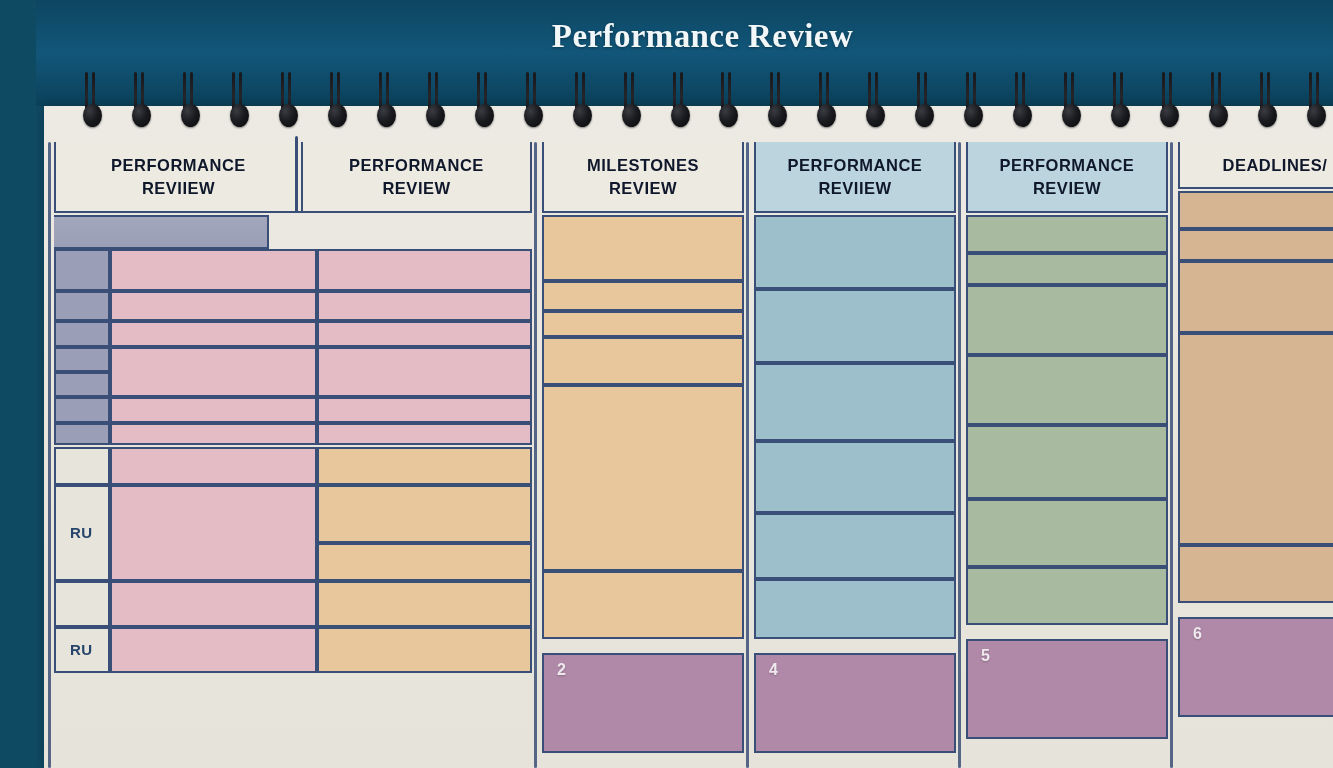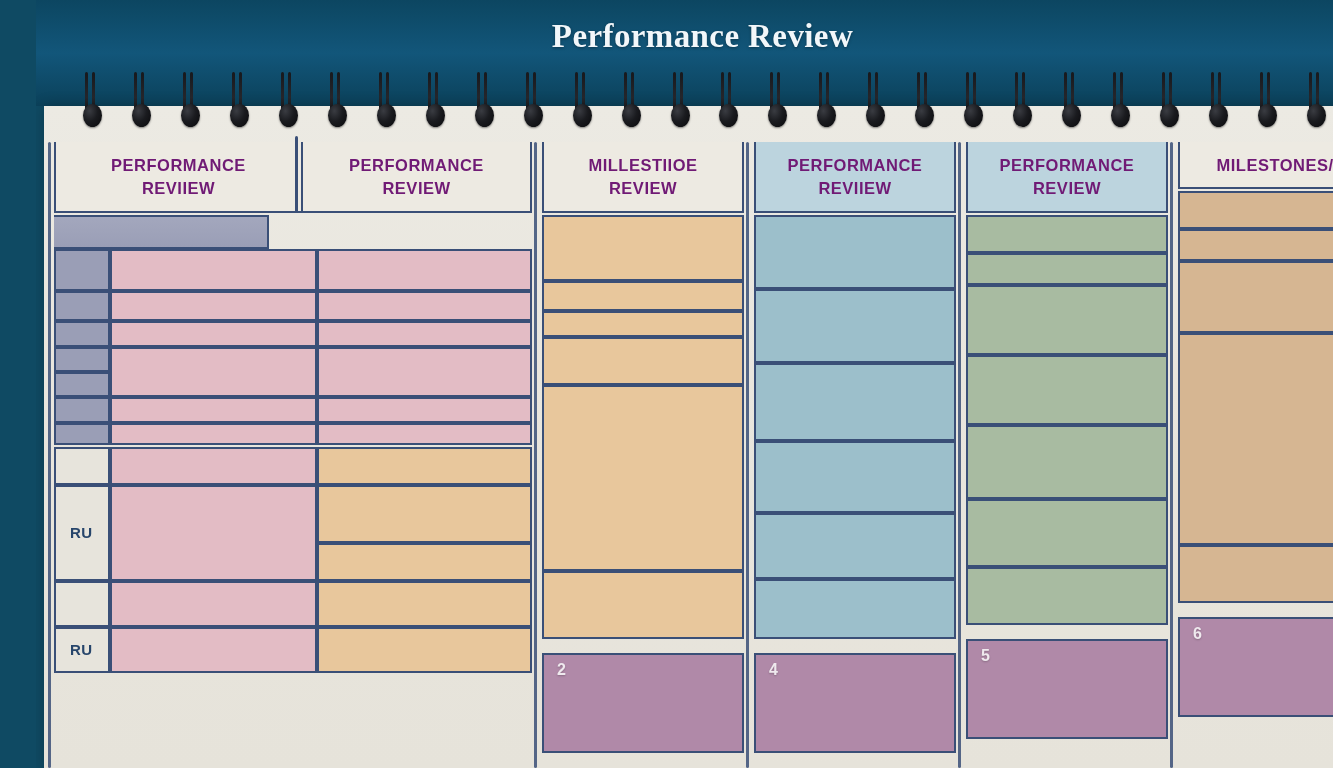--- a/index.html
+++ b/index.html
@@ -55,21 +55,21 @@
   
   .columns{position:absolute;left:10px;top:36px;width:1288px;height:626px;display:flex;}
   .col{position:relative;flex:0 0 auto;height:100%;}
   .col-sep{flex:0 0 auto;width:10px;height:100%;}
 
   
   .chead{
     position:relative;box-sizing:border-box;
     border:2px solid #3a4f77;border-top:none;
     padding:12px 6px 10px;text-align:center;
-    color:#701a75;font-weight:700;font-size:16.5px;line-height:1.42;
+    color:#0f172a;font-weight:700;font-size:16.5px;line-height:1.42;
     letter-spacing:.5px;
     font-family:"Liberation Sans","DejaVu Sans",sans-serif;
   }
   .chead.cream{background:#edeae2;}
   .chead.blue{background:#bcd4de;}
   .chead .l2{display:block;}
   .chead-rail{
     position:absolute;left:-8px;top:-6px;width:3px;bottom:-2px;
     background:#3a4f77;border-radius:2px;
   }
@@ -349,21 +349,21 @@
             <div class="bar tan"></div>
           </div>
         </div>
       </div>
 
       <div class="col-sep"></div>
 
       <div class="col" style="width:202px">
         <div class="vrail" style="left:-8px"></div>
         <div class="chead cream">
-          <span>MILLESTIIOE</span>
+          <span>MILESTONES</span>
           <span class="l2">REVIEW</span>
         </div>
         <div class="stack" style="margin-top:2px">
           <div class="blk tan" style="height:66px"></div>
           <div class="blk tan" style="height:30px"></div>
           <div class="blk tan" style="height:26px"></div>
           <div class="blk tan" style="height:48px"></div>
           <div class="blk tan" style="height:186px"></div>
           <div class="blk tan" style="height:68px"></div>
           <div class="gap" style="height:14px"></div>
@@ -416,21 +416,21 @@
             <span class="lbl">5</span>
           </div>
         </div>
       </div>
 
       <div class="col-sep"></div>
 
       <div class="col" style="width:194px">
         <div class="vrail" style="left:-8px"></div>
         <div class="chead cream">
-          <span>MILESTONES/</span>
+          <span>DEADLINES/</span>
         </div>
         <div class="stack" style="margin-top:2px">
           <div class="blk tan2" style="height:38px"></div>
           <div class="blk tan2" style="height:32px"></div>
           <div class="blk tan2" style="height:72px"></div>
           <div class="blk tan2" style="height:212px"></div>
           <div class="blk tan2" style="height:58px"></div>
           <div class="gap" style="height:14px"></div>
           <div class="blk plum num" style="height:100px">
             <span class="lbl">6</span>

